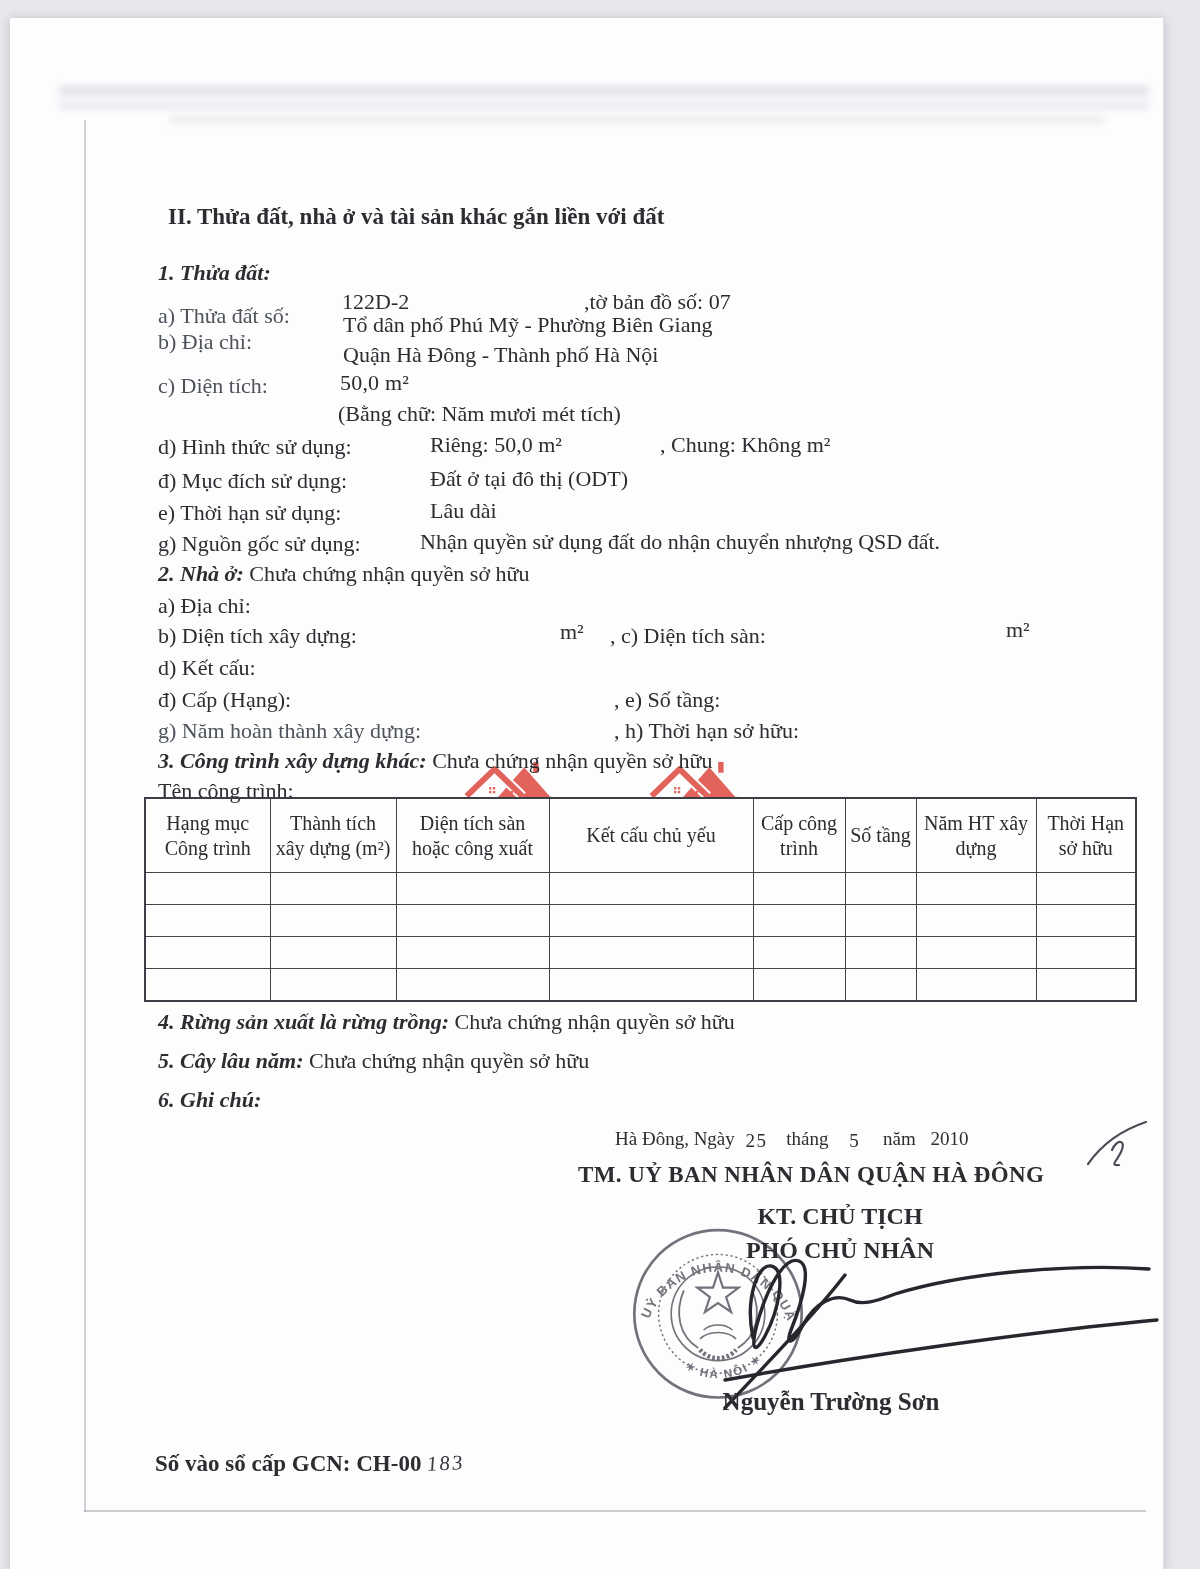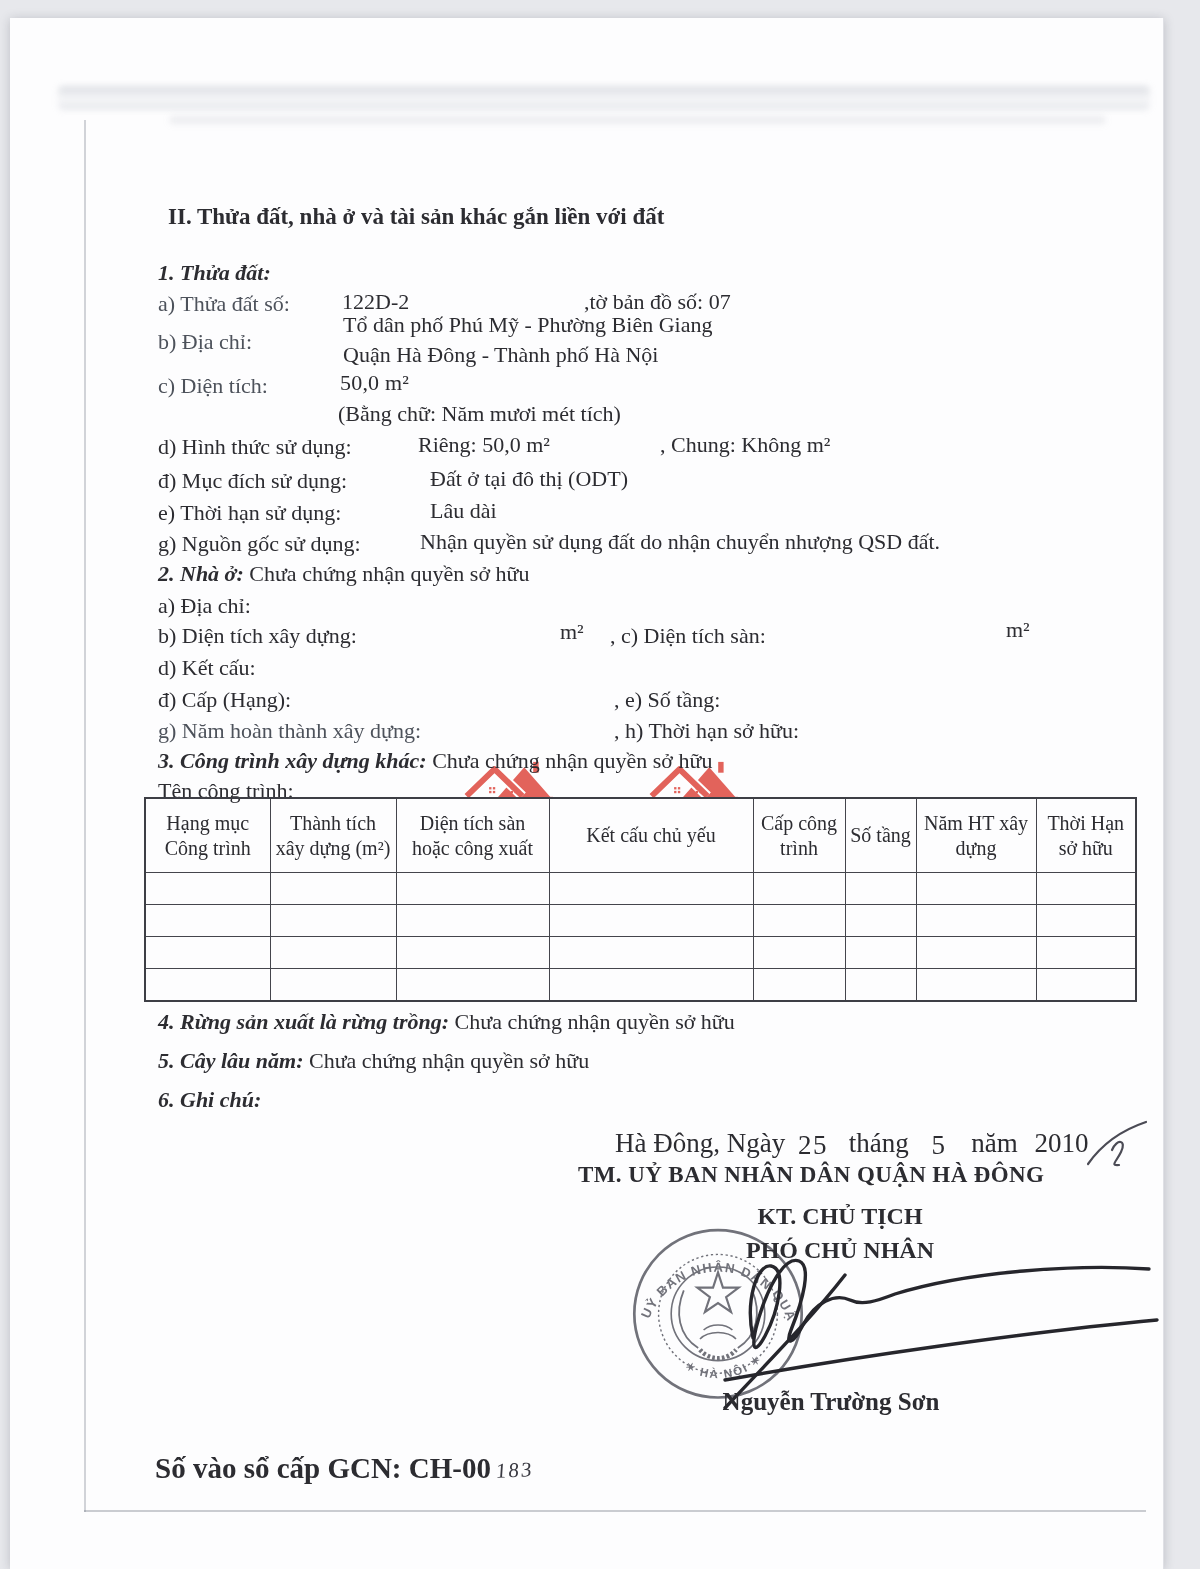--- a/index.html
+++ b/index.html
@@ -30,21 +30,21 @@
   }
   .hline-bottom{
     position:absolute;left:84px;top:1510px;width:1062px;height:2px;
     background:rgba(118,124,136,.38);filter:blur(.4px);
   }
   .t{position:absolute;font-size:22px;line-height:1.25;white-space:nowrap;z-index:4}
   .bi{font-weight:700;font-style:italic}
   .b{font-weight:700}
   .dim{color:#4d525b}
   .sup-like{letter-spacing:.2px}
-  .date-line{font-size:27px}
+  .date-line{font-size:19px}
   .fill{position:relative;top:2px;letter-spacing:1.5px}
   .committee{font-size:23px;font-weight:700;letter-spacing:.4px}
   .center{text-align:center}
   .hand{
     font-weight:400;font-size:21px;letter-spacing:2px;color:#3a3a42;
     display:inline-block;transform:skewX(-6deg) rotate(-2deg);position:relative;top:-1px;
   }
   table.ct{
     position:absolute;left:144px;top:797px;width:992px;z-index:4;
     border-collapse:collapse;table-layout:fixed;
@@ -69,34 +69,34 @@
 
 <div class="smudge-top"></div>
 <div class="smudge-top2"></div>
 <div class="vline-left"></div>
 <div class="hline-bottom"></div>
 
 <div class="t b" style="left:168px;top:203px;font-size:23px">II. Thửa đất, nhà ở và tài sản khác gắn liền với đất</div>
 
 <div class="t bi" style="left:158px;top:259px">1. Thửa đất:</div>
 
-<div class="t dim" style="left:158px;top:290px">a) Thửa đất số:</div>
+<div class="t dim" style="left:158px;top:302px">a) Thửa đất số:</div>
 <div class="t" style="left:342px;top:288px">122D-2</div>
 <div class="t" style="left:584px;top:288px">,tờ bản đồ số: 07</div>
 
 <div class="t" style="left:343px;top:311px">Tổ dân phố Phú Mỹ - Phường Biên Giang</div>
 <div class="t dim" style="left:158px;top:328px">b) Địa chỉ:</div>
 <div class="t" style="left:343px;top:341px">Quận Hà Đông - Thành phố Hà Nội</div>
 
 <div class="t dim" style="left:158px;top:372px">c) Diện tích:</div>
 <div class="t sup-like" style="left:340px;top:369px">50,0 m²</div>
 <div class="t" style="left:338px;top:400px">(Bằng chữ: Năm mươi mét tích)</div>
 
 <div class="t" style="left:158px;top:433px">d) Hình thức sử dụng:</div>
-<div class="t" style="left:418px;top:431px">Riêng: 50,0 m²</div>
+<div class="t" style="left:430px;top:431px">Riêng: 50,0 m²</div>
 <div class="t" style="left:660px;top:431px">, Chung: Không m²</div>
 
 <div class="t" style="left:158px;top:467px">đ) Mục đích sử dụng:</div>
 <div class="t" style="left:430px;top:465px">Đất ở tại đô thị (ODT)</div>
 
 <div class="t" style="left:158px;top:499px">e) Thời hạn sử dụng:</div>
 <div class="t" style="left:430px;top:497px">Lâu dài</div>
 
 <div class="t" style="left:158px;top:530px">g) Nguồn gốc sử dụng:</div>
 <div class="t" style="left:420px;top:528px">Nhận quyền sử dụng đất do nhận chuyển nhượng QSD đất.</div>
@@ -279,15 +279,15 @@
   <g stroke="#26262c" stroke-width="3.4" fill="none" stroke-linecap="round">
     <path d="M58,98 C50,60 62,24 76,26 C92,29 84,70 70,96 C62,111 55,114 61,88 C72,46 90,16 104,21 C117,26 108,60 96,90 C90,105 97,106 108,85 C120,62 140,53 155,60 C167,66 182,61 200,54 C274,31 384,24 454,29"></path>
     <path d="M30,140 C152,118 332,92 462,80"></path>
     <path d="M150,35 C115,80 70,125 30,168"></path>
   </g>
 </svg>
 
 <div class="t b center" style="left:700px;top:1386px;width:262px;font-size:25px">Nguyễn Trường Sơn</div>
 
 <div class="t" style="left:155px;top:1450px">
-  <span class="b" style="font-size:29px">Số vào sổ cấp GCN: CH-00</span>
+  <span class="b" style="font-size:23px">Số vào sổ cấp GCN: CH-00</span>
   <span class="hand">183</span>
 </div>
 
 </body></html>

